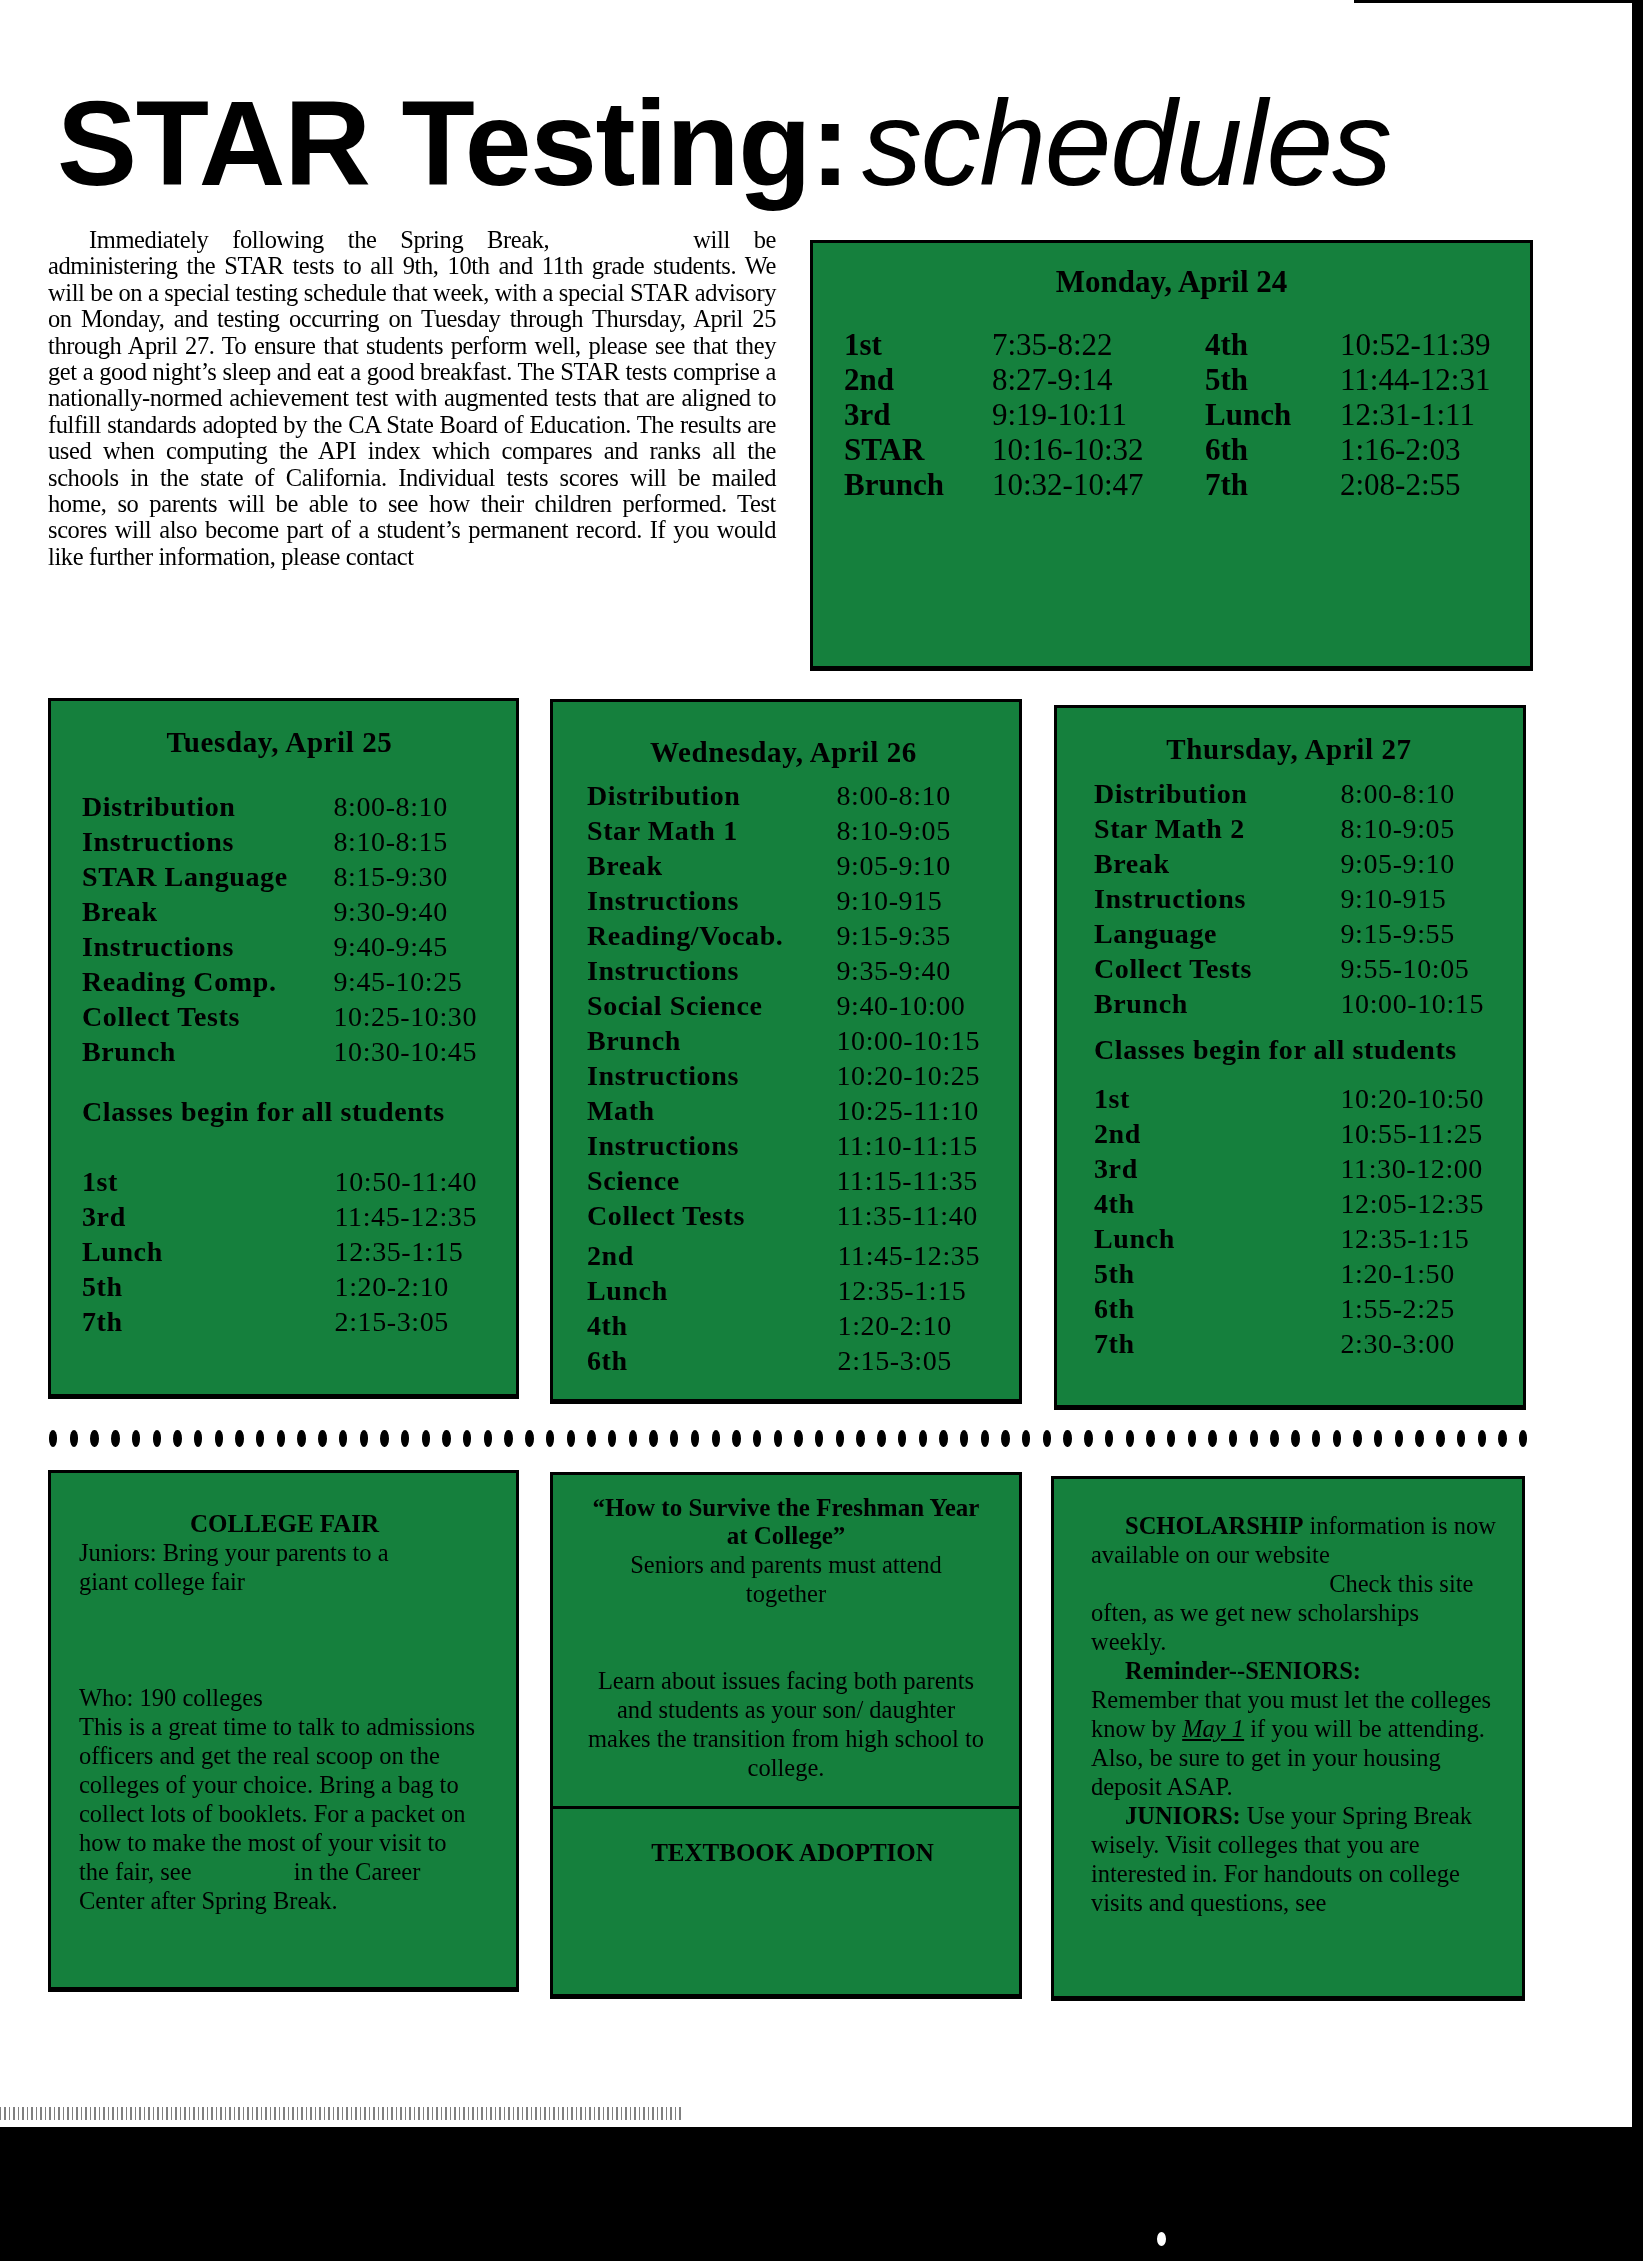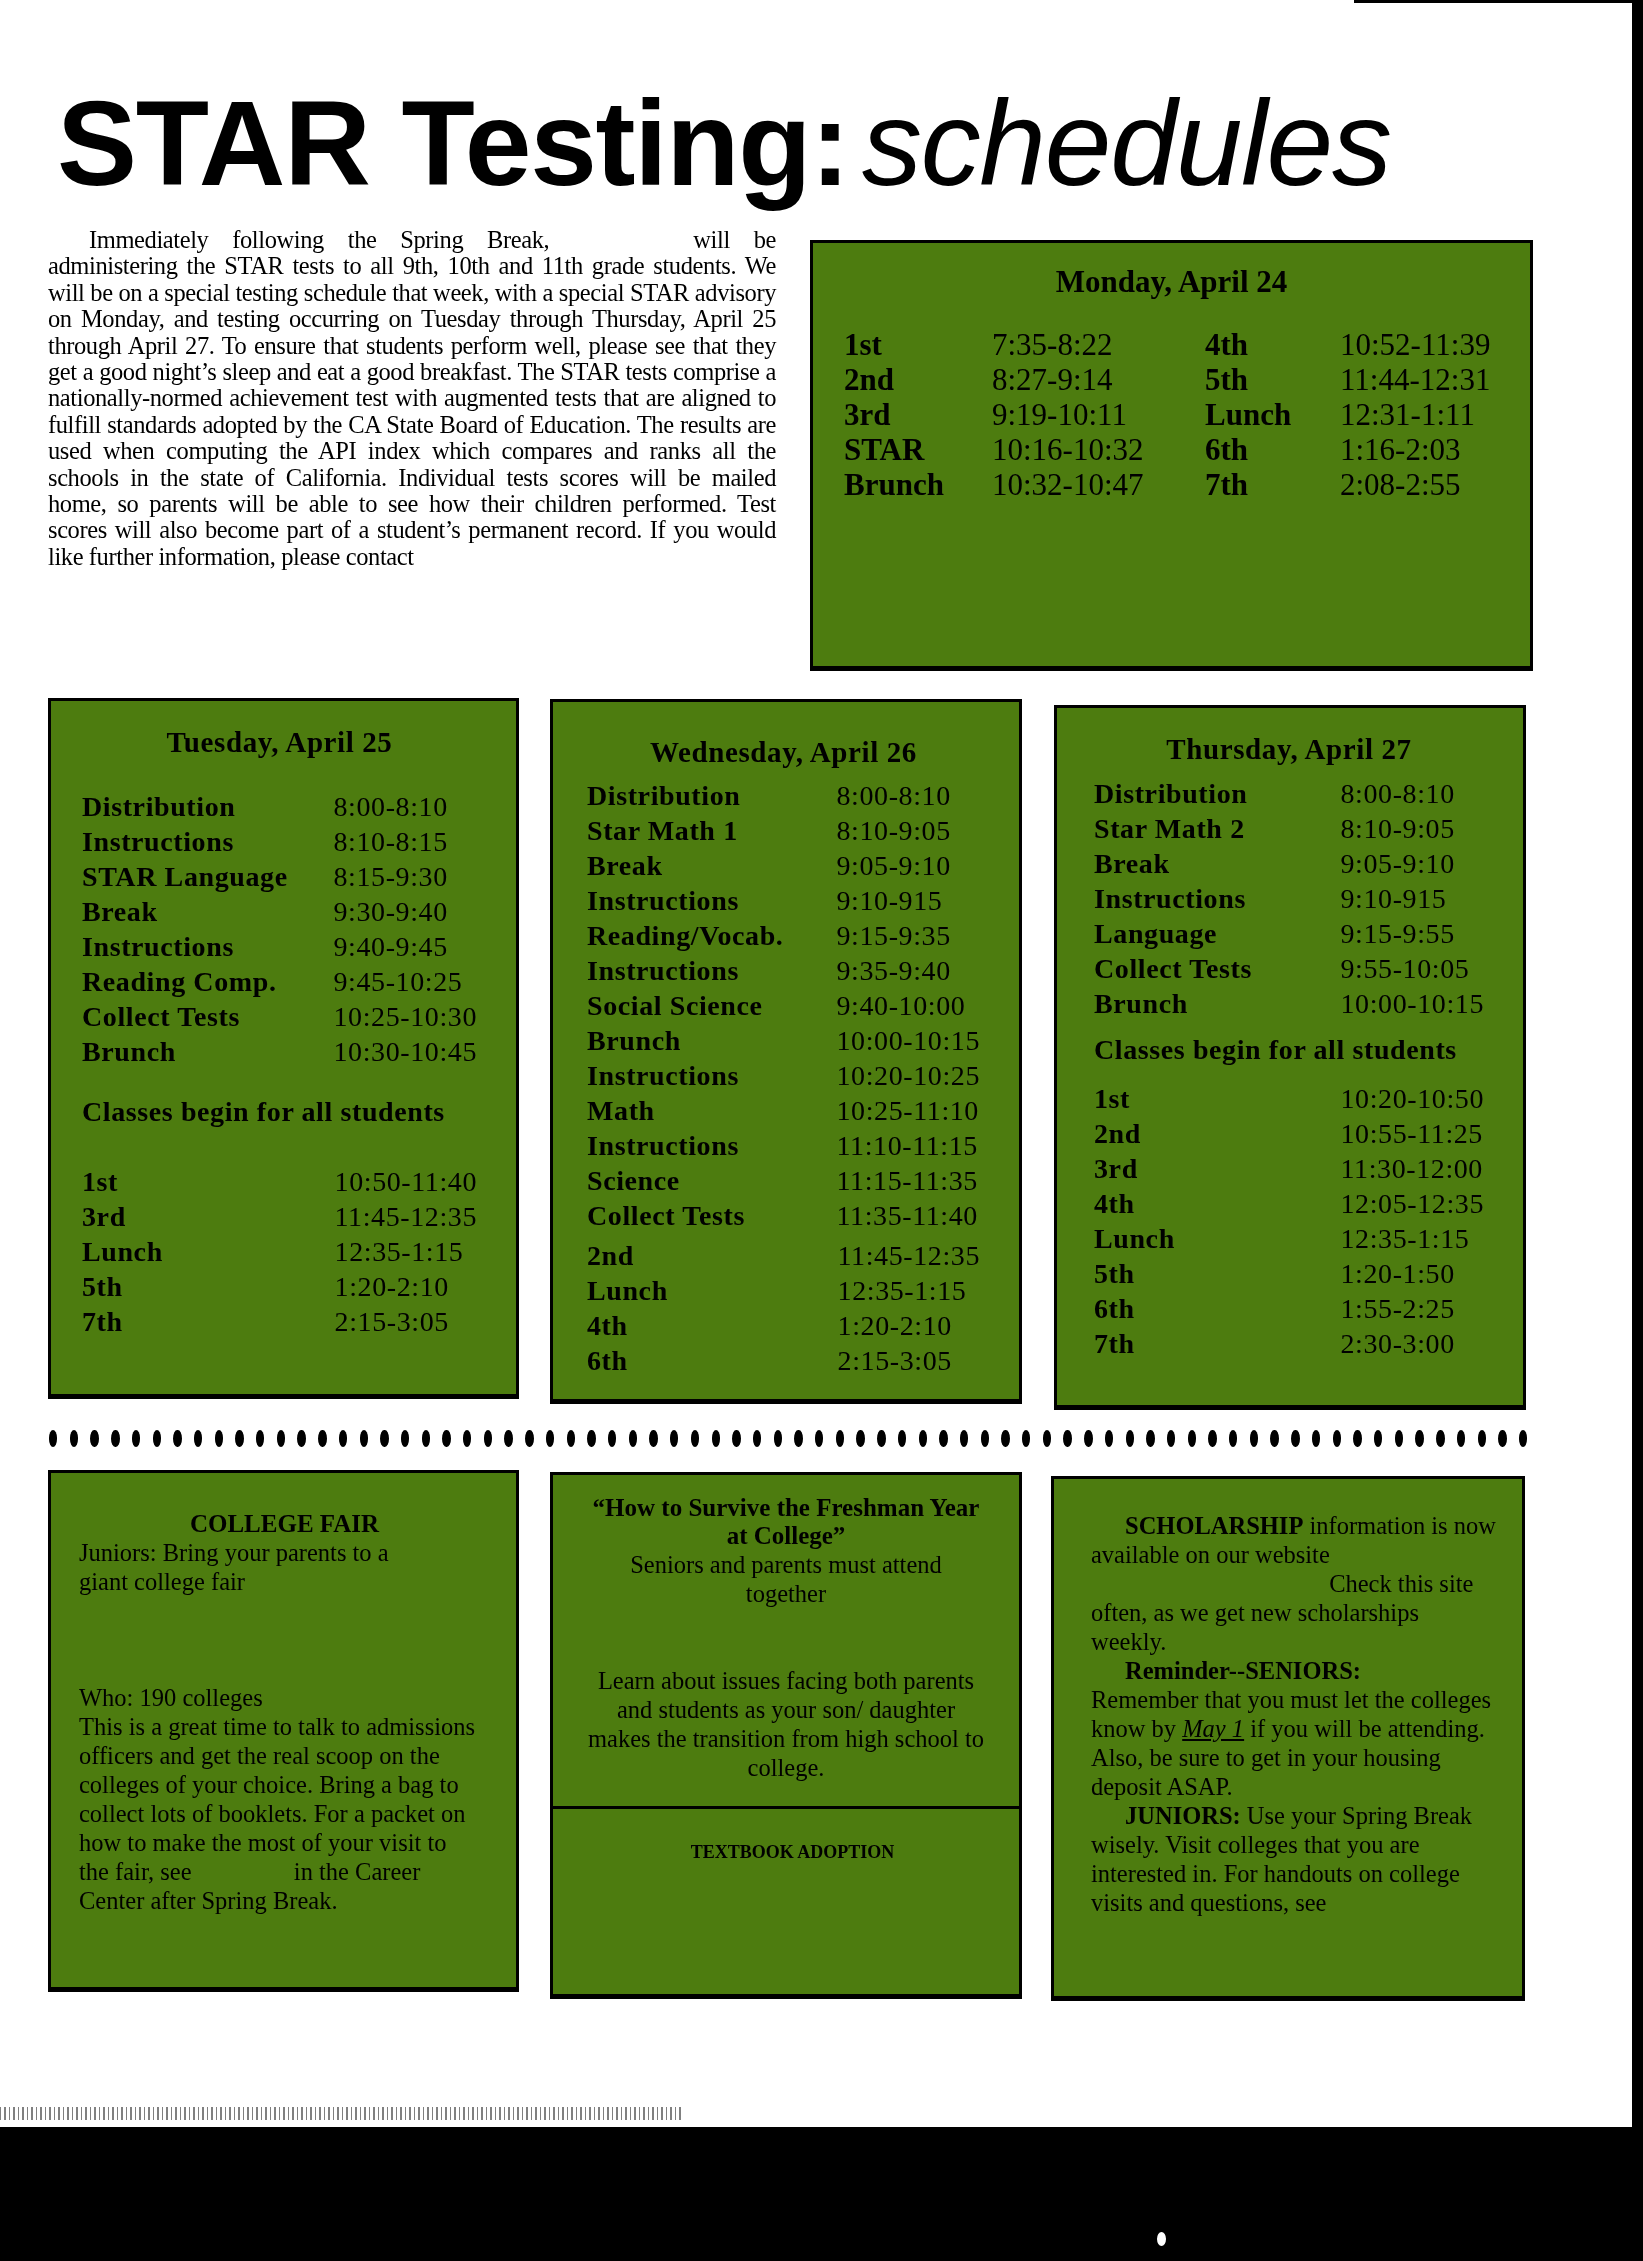--- a/index.html
+++ b/index.html
@@ -5,21 +5,21 @@
   html, body { margin: 0; padding: 0; }
   body { width: 1644px; height: 2261px; background: #000; position: relative; overflow: hidden; font-family: "Liberation Serif", serif; color: #000; }
   .page { position: absolute; left: 0; top: 0; width: 1632px; height: 2127px; background: #fff; }
   .rightedge { position: absolute; left: 1632px; top: 0; width: 11.6px; height: 2261px; background: #000; }
   .topedge { position: absolute; left: 1354px; top: 0; width: 278px; height: 2.6px; background: #000; }
   .title { position: absolute; left: 57px; top: 83px; font-size: 120px; line-height: 1; white-space: nowrap; letter-spacing: -1.3px; }
   .title .bold { font-family: "Liberation Sans", sans-serif; font-weight: bold; }
   .title .ital { font-family: "Liberation Sans", sans-serif; font-style: italic; font-weight: normal; margin-left: 13px; }
   .intro { position: absolute; left: 48px; top: 227px; width: 728px; font-size: 24.5px; line-height: 26.4px; text-align: justify; font-family: "Liberation Serif", serif; letter-spacing: -0.4px; }
   .intro p { margin: 0; text-indent: 41px; }
-  .box { position: absolute; border: 3.2px solid #000; border-bottom-width: 5.2px; background: #4d7c0f; box-sizing: border-box; }
+  .box { position: absolute; border: 3.2px solid #000; border-bottom-width: 5.2px; background: #15803d; box-sizing: border-box; }
   .mon { left: 810px; top: 240px; width: 723px; height: 431px; }
   .mon h2 { margin: 0; position: absolute; left: 0; right: 0; top: 20.6px; text-align: center; font-size: 31px; font-weight: bold; }
   .mon .grid { position: absolute; left: 31px; top: 84px; width: 657px; display: grid; grid-template-columns: 148px 213px 135px 161px; row-gap: 0; font-size: 31px; line-height: 35px; }
   .mon .lbl { font-weight: bold; }
   .mon .note { position: absolute; left: 31px; top: 297px; width: 664px; font-size: 30px; line-height: 35px; }
   .day h2 { margin: 0; text-align: center; font-size: 29px; font-weight: bold; letter-spacing: 0.6px; }
   .day .rows { display: grid; grid-template-columns: 1fr auto; font-size: 28px; line-height: 35px; }
   .day .rows .lbl { font-weight: bold; letter-spacing: 0.6px; }
   .day .rows .tm { letter-spacing: 0.6px; }
   .day .sub { font-weight: bold; font-size: 28px; letter-spacing: 0.6px; }
@@ -27,21 +27,21 @@
   .wed { left: 550px; top: 699px; width: 472px; height: 705px; padding: 0 39px 0 34px; }
   .thu { left: 1054px; top: 705px; width: 472px; height: 705px; padding: 0 39px 0 37px; }
   .dots { position: absolute; left: 49px; top: 1430px; width: 1479px; height: 17px; display: flex; justify-content: space-between; }
   .dots span { width: 8.4px; height: 17px; border-radius: 50%; background: #000; display: block; }
   .fair { left: 48px; top: 1470px; width: 471px; height: 522px; padding: 36px 26px 0 28px; font-size: 24.5px; line-height: 29px; }
   .fair h3 { margin: 0; text-align: center; font-size: 25px; font-weight: bold; }
   .mid { left: 550px; top: 1472px; width: 472px; height: 527px; }
   .mid .upper { position: absolute; left: 0; right: 0; top: 0; height: 334px; border-bottom: 3.2px solid #000; text-align: center; font-size: 24.5px; line-height: 29px; padding-top: 19.3px; box-sizing: border-box; }
   .mid .upper h3 { margin: 0; font-size: 25px; line-height: 28px; font-weight: bold; }
   .mid .lower { position: absolute; left: 0; right: 0; top: 337px; padding: 26px 26px 0 39px; font-size: 24.5px; line-height: 29px; box-sizing: border-box; }
-  .mid .lower h3 { margin: 0; text-align: center; font-size: 18px; font-weight: bold; }
+  .mid .lower h3 { margin: 0; text-align: center; font-size: 25px; font-weight: bold; }
   .sch { left: 1051px; top: 1476px; width: 474px; height: 525px; padding: 32px 26px 0 37px; font-size: 24.5px; line-height: 29px; }
   .sch p { margin: 0; }
   .ind { display: inline-block; width: 34px; }
   .u { text-decoration: underline; font-style: italic; }
   .blank { display: inline-block; }
   .scan { position: absolute; left: 0; top: 2107px; width: 683px; height: 13px; background: repeating-linear-gradient(90deg, #000 0 1.3px, #fff 1.3px 4.5px); opacity: 0.5; }
   .blob { position: absolute; left: 1157px; top: 2232px; width: 9px; height: 14px; border-radius: 50%; background: #fff; }
 </style>
 </head>
 <body>

